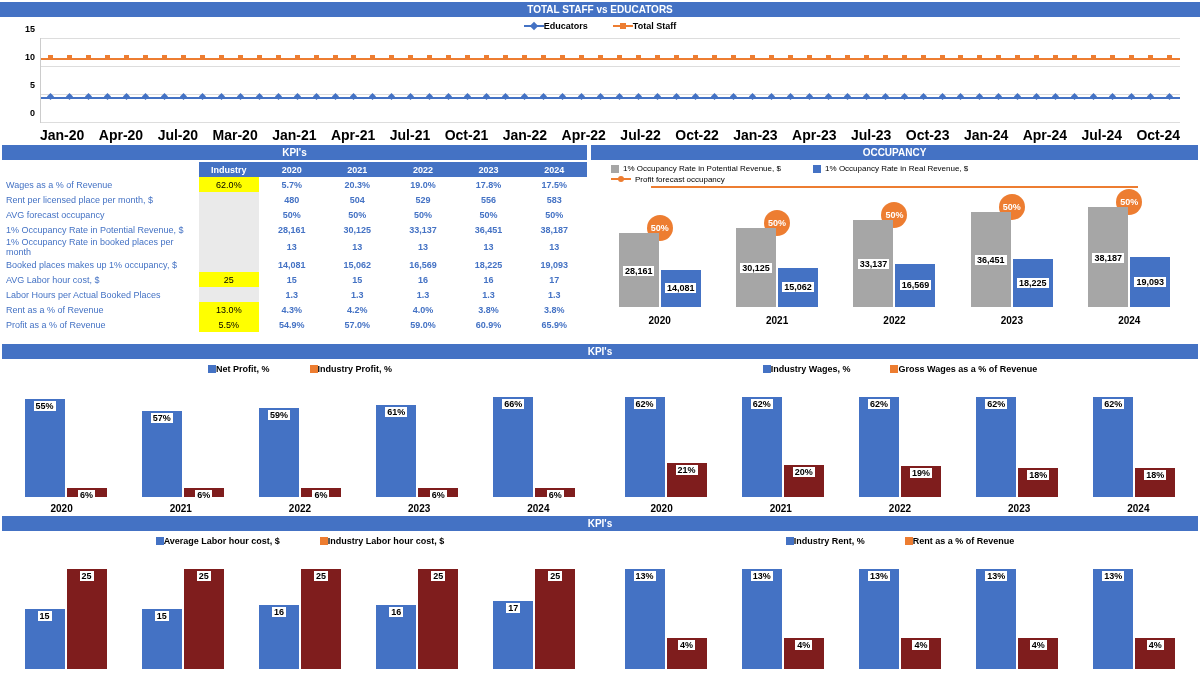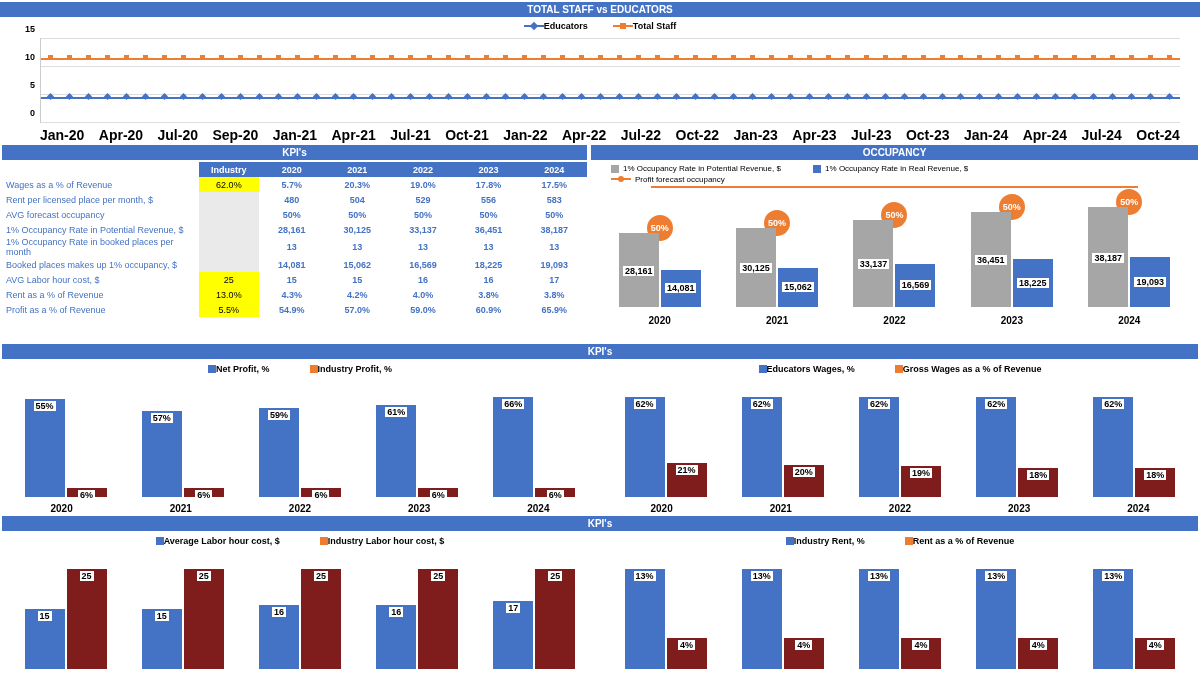--- a/index.html
+++ b/index.html
@@ -232,21 +232,21 @@
         <div class="m blue"></div>
         <div class="m blue"></div>
         <div class="m blue"></div>
         <div class="m blue"></div>
       </div>
   </div>
   <div class="x-axis" id="staff-x">
       <span>Jan-20</span>
       <span>Apr-20</span>
       <span>Jul-20</span>
-      <span>Sep-20</span>
+      <span>Mar-20</span>
       <span>Jan-21</span>
       <span>Apr-21</span>
       <span>Jul-21</span>
       <span>Oct-21</span>
       <span>Jan-22</span>
       <span>Apr-22</span>
       <span>Jul-22</span>
       <span>Oct-22</span>
       <span>Jan-23</span>
       <span>Apr-23</span>
@@ -332,20 +332,29 @@
           <tr>
             <td class="lbl">AVG Labor hour cost, $</td>
     <td class="ind ">25</td>
     <td class="val">15</td>
             <td class="val">15</td>
             <td class="val">16</td>
             <td class="val">16</td>
             <td class="val">17</td>
           </tr>
           <tr>
+            <td class="lbl">Labor Hours per Actual Booked Places</td>
+    <td class="ind empty"></td>
+    <td class="val">1.3</td>
+            <td class="val">1.3</td>
+            <td class="val">1.3</td>
+            <td class="val">1.3</td>
+            <td class="val">1.3</td>
+          </tr>
+          <tr>
             <td class="lbl">Rent as a % of Revenue</td>
     <td class="ind ">13.0%</td>
     <td class="val">4.3%</td>
             <td class="val">4.2%</td>
             <td class="val">4.0%</td>
             <td class="val">3.8%</td>
             <td class="val">3.8%</td>
           </tr>
           <tr>
             <td class="lbl">Profit as a % of Revenue</td>
@@ -496,21 +505,21 @@
           <span>2021</span>
           <span>2022</span>
           <span>2023</span>
           <span>2024</span>
         </div>
     </div>
     <div class="kpi-half">
       <div class="kpi-legend">
         <div class="legend-item">
             <span class="sq blue"></span>
-            <span>Educators Wages, %</span>
+            <span>Industry Wages, %</span>
           </div>
         <div class="legend-item">
             <span class="sq orange"></span>
             <span>Gross Wages as a % of Revenue</span>
           </div>
       </div>
       <div class="kpi-bars" id="wages-bars">
           <div class="kpi-group">
             <div class="kbar blue" style="height:100px">
               <span>62%</span>

